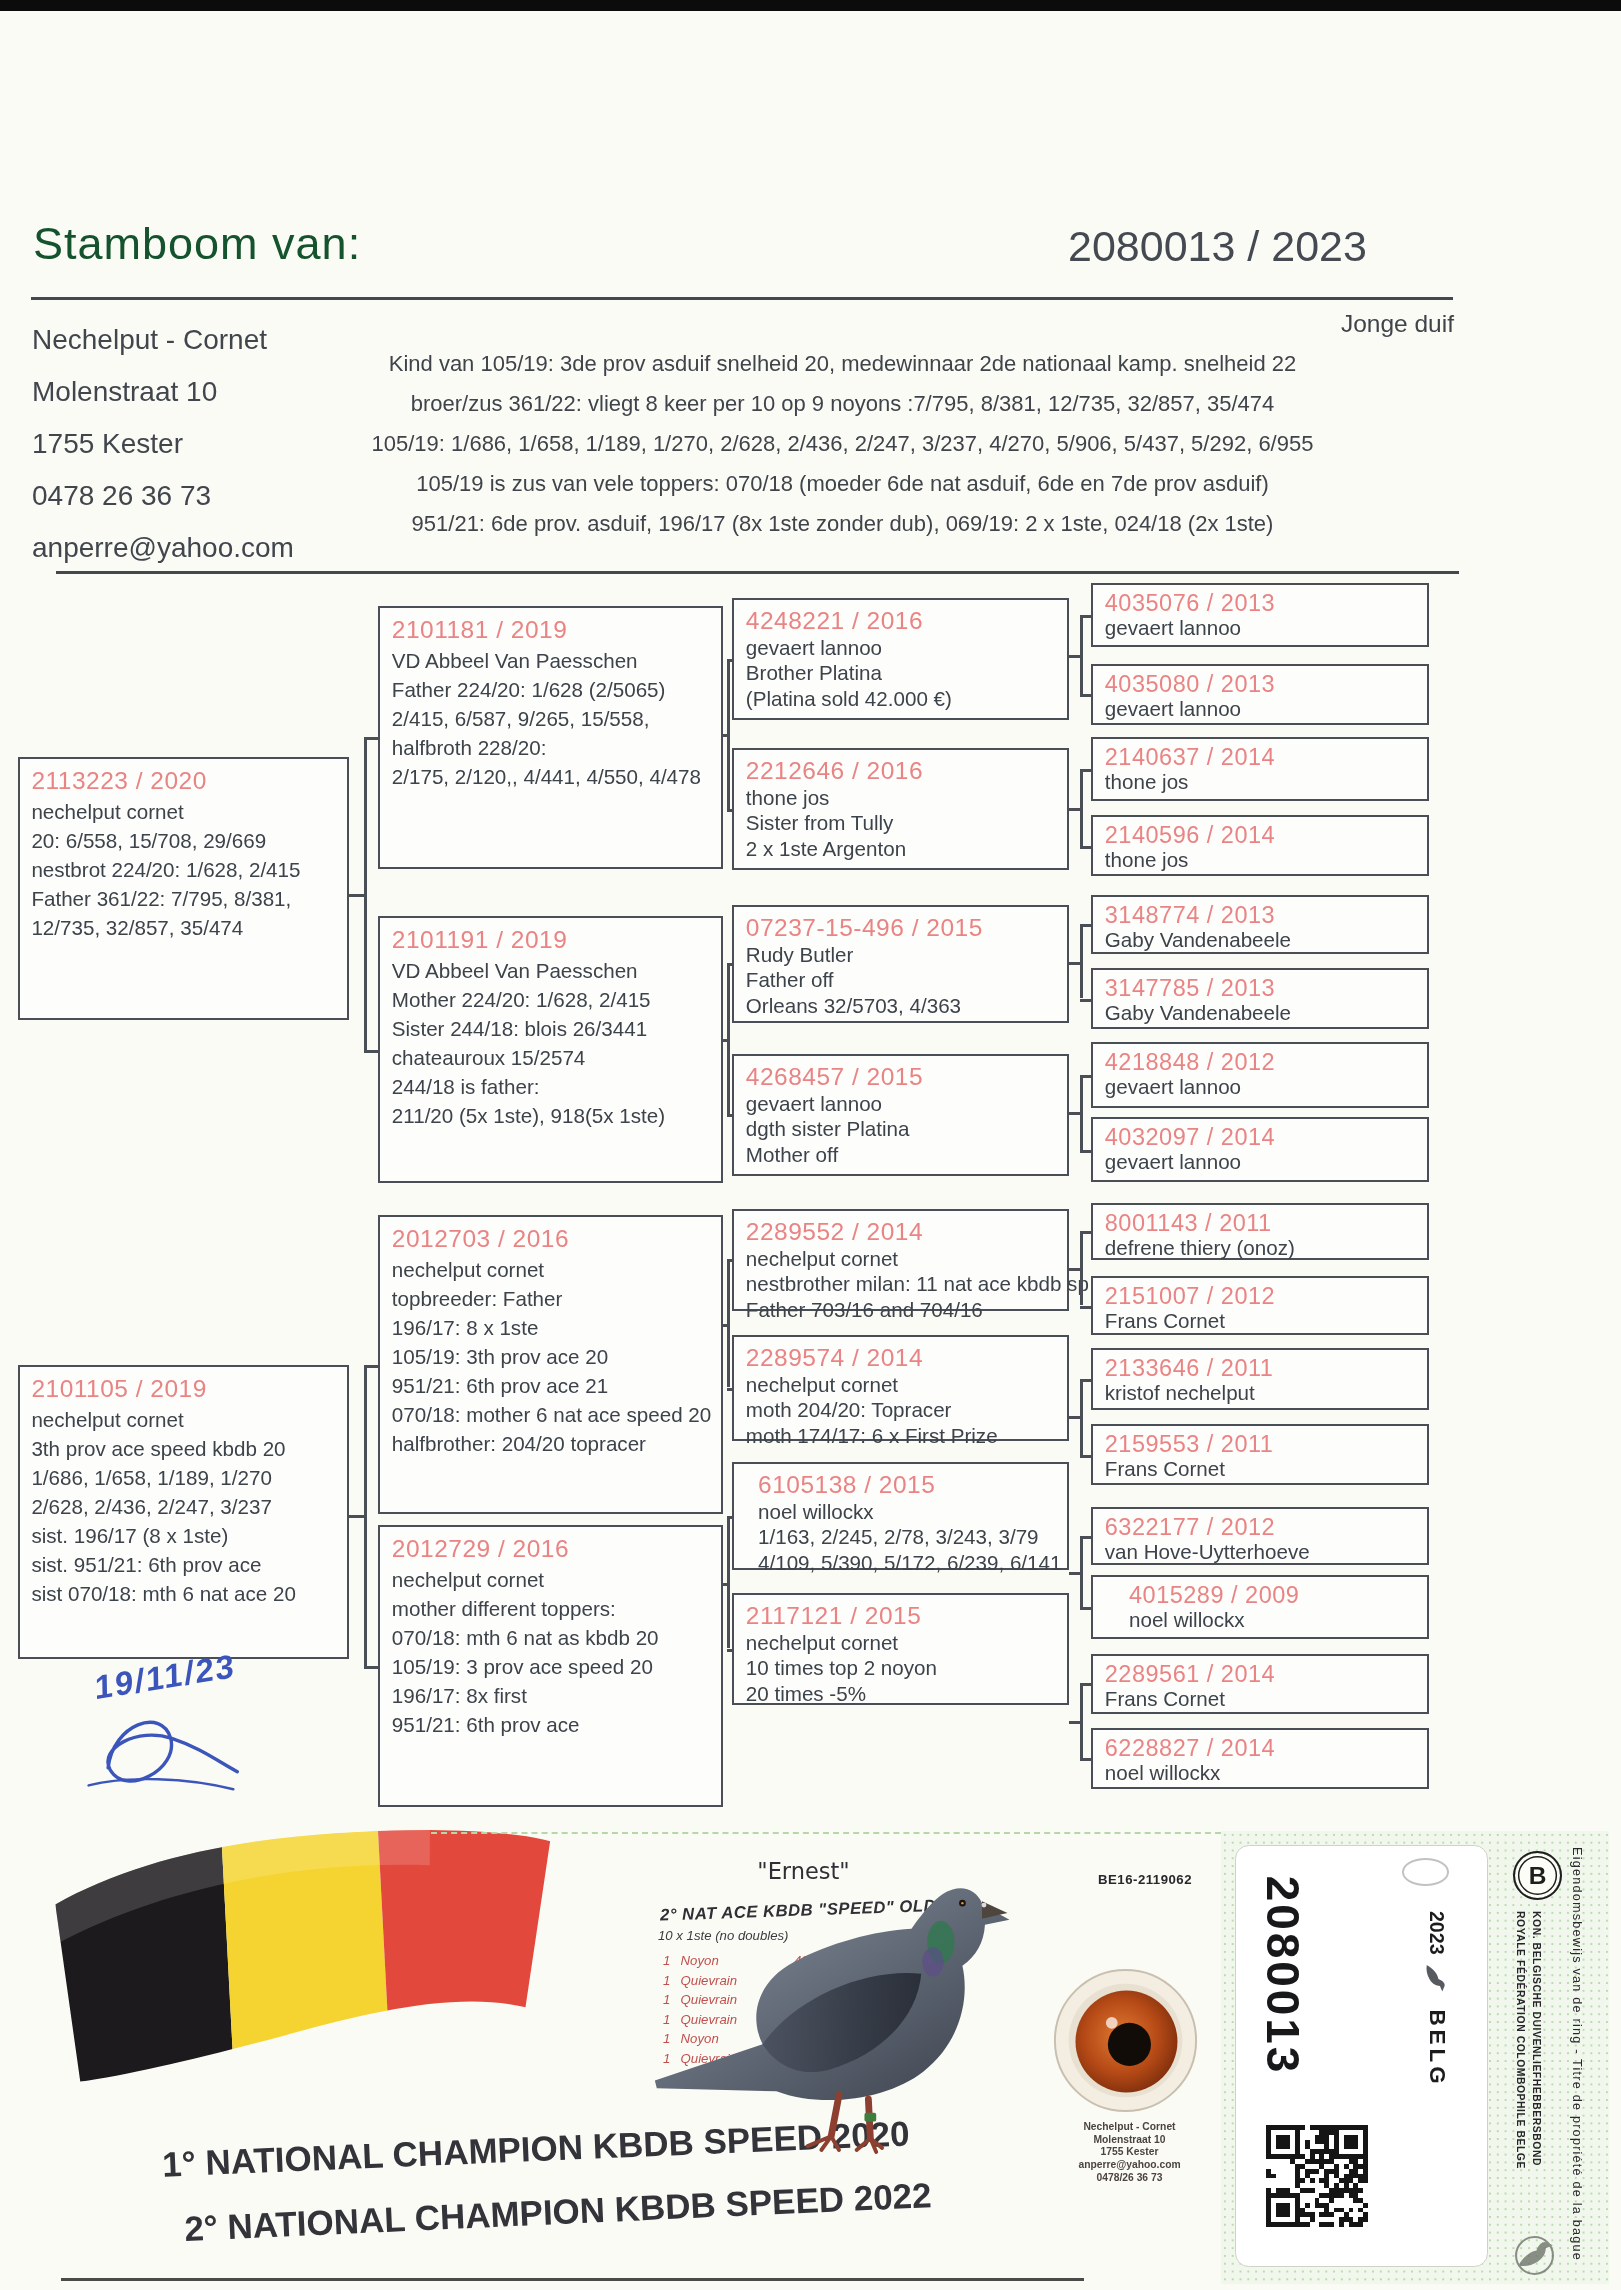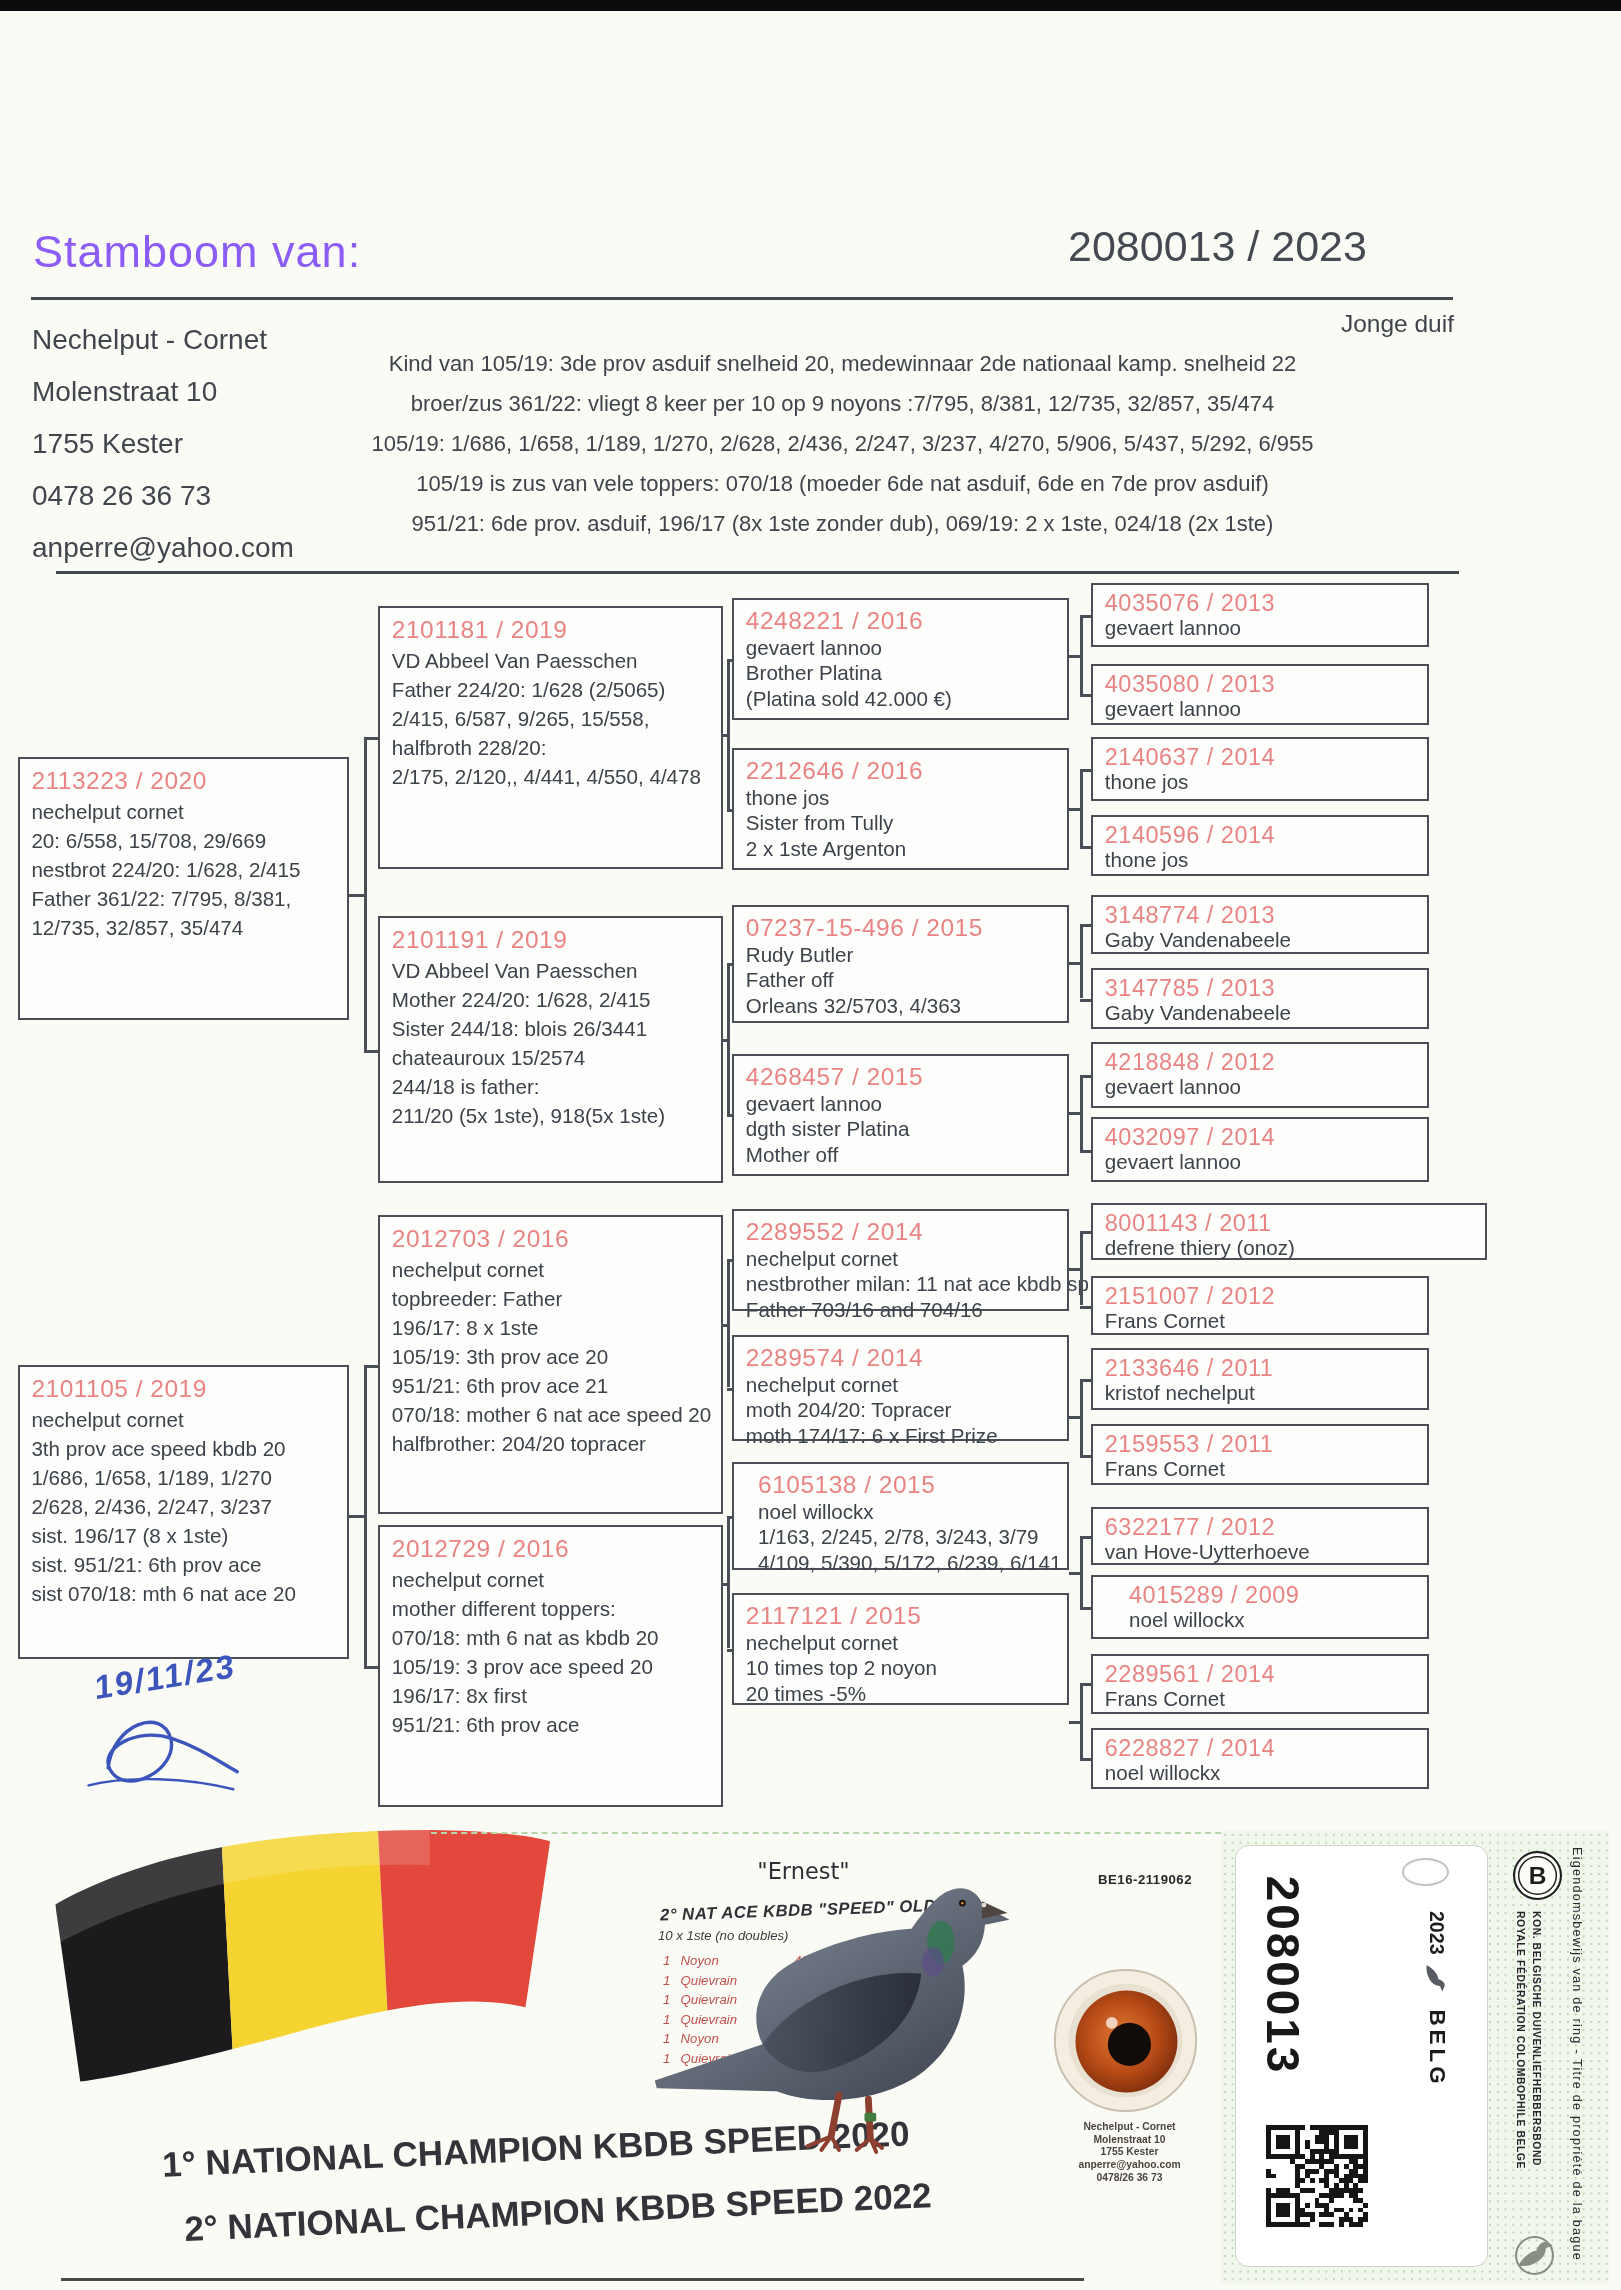--- a/index.html
+++ b/index.html
@@ -3,21 +3,21 @@
 <meta charset="utf-8">
 <title>Stamboom 2080013 / 2023</title>
 <style>
   html,body { margin:0; padding:0; background:#9a9a9a; }
   .page { position:relative; width:1621px; height:2291px; margin:0 auto; background:#fbfbf6;
           font-family:"Liberation Sans", sans-serif; color:#3d434b; overflow:hidden; }
 
   .topbar { position:absolute; left:0; top:0; width:1621px; height:10.8px; background:#0c0c0c; }
   .bottom-line { position:absolute; left:61px; top:2278px; width:1023px; height:2.9px; background:#4a4a4a; }
 
-  .page-title  { position:absolute; left:33px;  top:226px; font-size:45px; color:#8b5cf6; letter-spacing:1px; }
+  .page-title  { position:absolute; left:33px;  top:218px; font-size:45px; color:#14532d; letter-spacing:1px; }
   .ring-id     { position:absolute; left:1068px; top:222px; font-size:43px; color:#454a52; }
   .rule        { position:absolute; height:2.9px; background:#43484f; }
   #rule1 { left:31px; top:297px; width:1422px; }
   #rule2 { left:56px; top:571px; width:1403px; }
 
   .breeder { position:absolute; left:32px; top:314px; font-size:28px; line-height:52px; color:#41464d; }
   .jonge   { position:absolute; left:1255px; top:310px; width:199px; text-align:right; font-size:24.5px; color:#3f444b; }
   .desc    { position:absolute; left:221px; top:344px; width:1243px; text-align:center;
              font-size:22px; line-height:40px; color:#3f444b; }
 
@@ -239,21 +239,21 @@
         <div class="bl">Gaby Vandenabeele</div>
       </div>
       <div class="pbox g4" style="left: 1091px; top: 1042px; width: 338px; height: 66px;">
         <div class="ring">4218848 / 2012</div>
         <div class="bl">gevaert lannoo</div>
       </div>
       <div class="pbox g4" style="left: 1091px; top: 1117px; width: 338px; height: 65px;">
         <div class="ring">4032097 / 2014</div>
         <div class="bl">gevaert lannoo</div>
       </div>
-      <div class="pbox g4" style="left: 1091px; top: 1203px; width: 396px; height: 57px;">
+      <div class="pbox g4" style="left: 1091px; top: 1203px; width: 338px; height: 57px;">
         <div class="ring">8001143 / 2011</div>
         <div class="bl">defrene thiery (onoz)</div>
       </div>
       <div class="pbox g4" style="left: 1091px; top: 1276px; width: 338px; height: 59px;">
         <div class="ring">2151007 / 2012</div>
         <div class="bl">Frans Cornet</div>
       </div>
       <div class="pbox g4" style="left: 1091px; top: 1348px; width: 338px; height: 62px;">
         <div class="ring">2133646 / 2011</div>
         <div class="bl">kristof nechelput</div>

